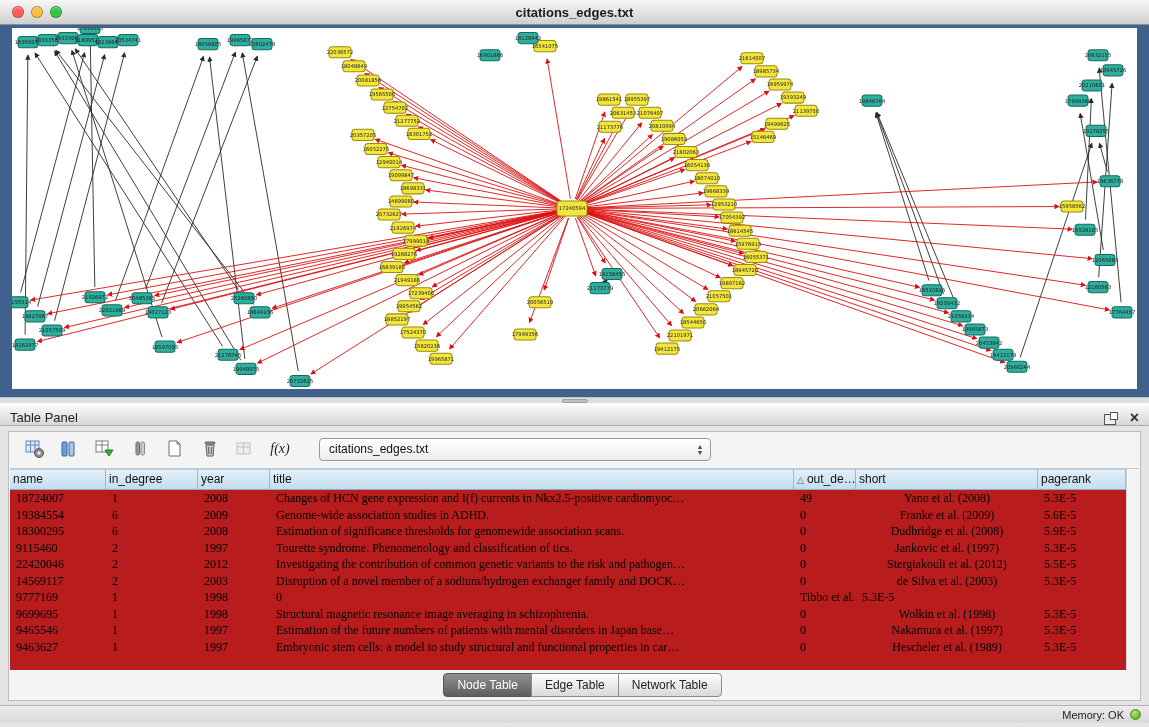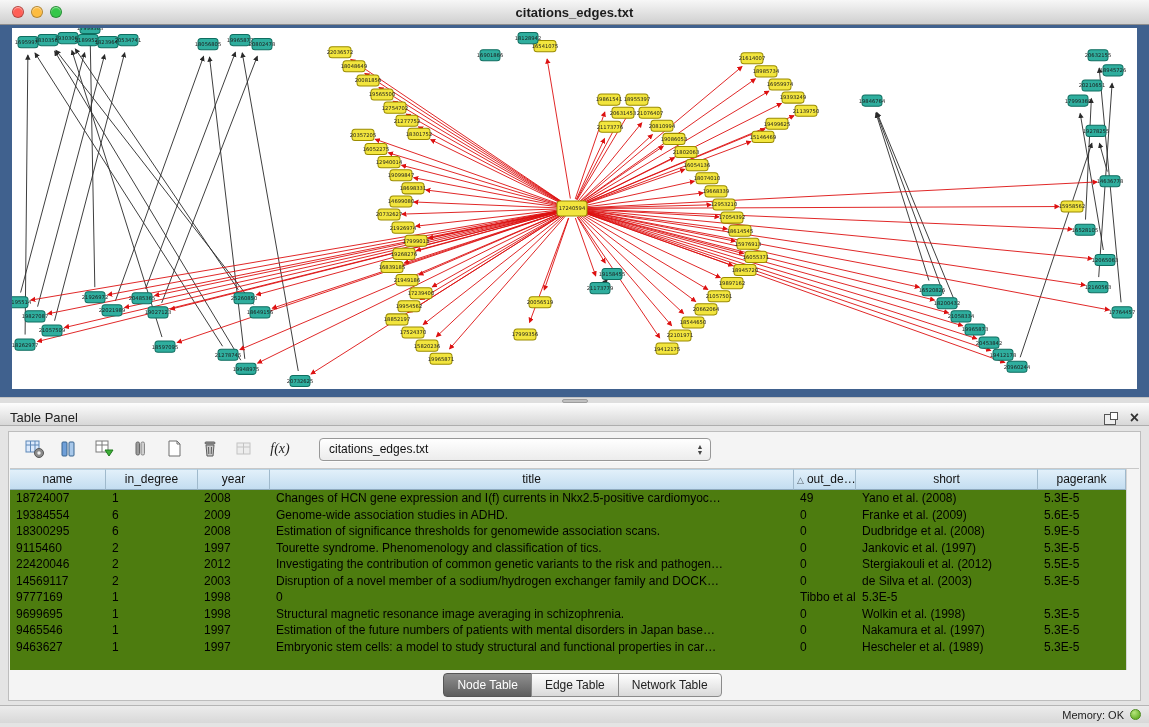--- a/index.html
+++ b/index.html
@@ -60,30 +60,30 @@
   .combo-arrows { width: 16px; display: flex; flex-direction: column; align-items: center; gap: 1px; padding-right: 4px; }
   .combo-arrows span { font-size: 7px; line-height: 5px; color: #444; }
 
   
   .table-area { flex: 1; display: flex; margin: 2px 1px 0 1px; background: #fff; overflow: hidden; border-top: 1px solid #c8c8c8; }
   .table-grid { flex: 1; display: flex; flex-direction: column; }
   .hrow, .tr { display: grid; grid-template-columns: 96px 92px 72px 1fr 62px 182px 88px; }
   .th {
     background: linear-gradient(#e2f0fa, #c3ddf0);
     border-right: 1px solid #9fb9cc; border-bottom: 1px solid #8fa9bd; border-top: 1px solid #b8d2e4;
-    font-size: 12px; color: #111; text-align: center; padding: 2px 3px;
+    font-size: 12px; color: #111; text-align: left; padding: 2px 3px;
     white-space: nowrap; overflow: hidden; line-height: 14px;
   }
   .th .sort { font-size: 9px; color: #55606a; margin-right: 3px; }
-  .tbody { flex: 1; background: #4d7c0f; overflow: hidden; }
+  .tbody { flex: 1; background: #b91c1c; overflow: hidden; font-family: Liberation Serif, serif; }
   .td {
     font-size: 12px; line-height: 16.5px; height: 16.5px; color: #000;
     padding: 0 6px; white-space: nowrap; overflow: hidden;
   }
-  .col-short { text-align: left; }
+  .col-short { text-align: center; }
   .vscroll { flex: 0 0 13px; background: #f4f4f4; border-left: 1px solid #d4d4d4; }
 
   
   .tabbar { flex: 0 0 30px; display: flex; align-items: center; justify-content: center; }
   .tab {
     font-family: "Liberation Sans", sans-serif; font-size: 12px; color: #222;
     padding: 4px 13px; border: 1px solid #8b8b8b; margin-left: -1px;
     background: linear-gradient(#ffffff, #d9d9d9); cursor: default;
   }
   .tab:first-child { border-radius: 4px 0 0 4px; }

